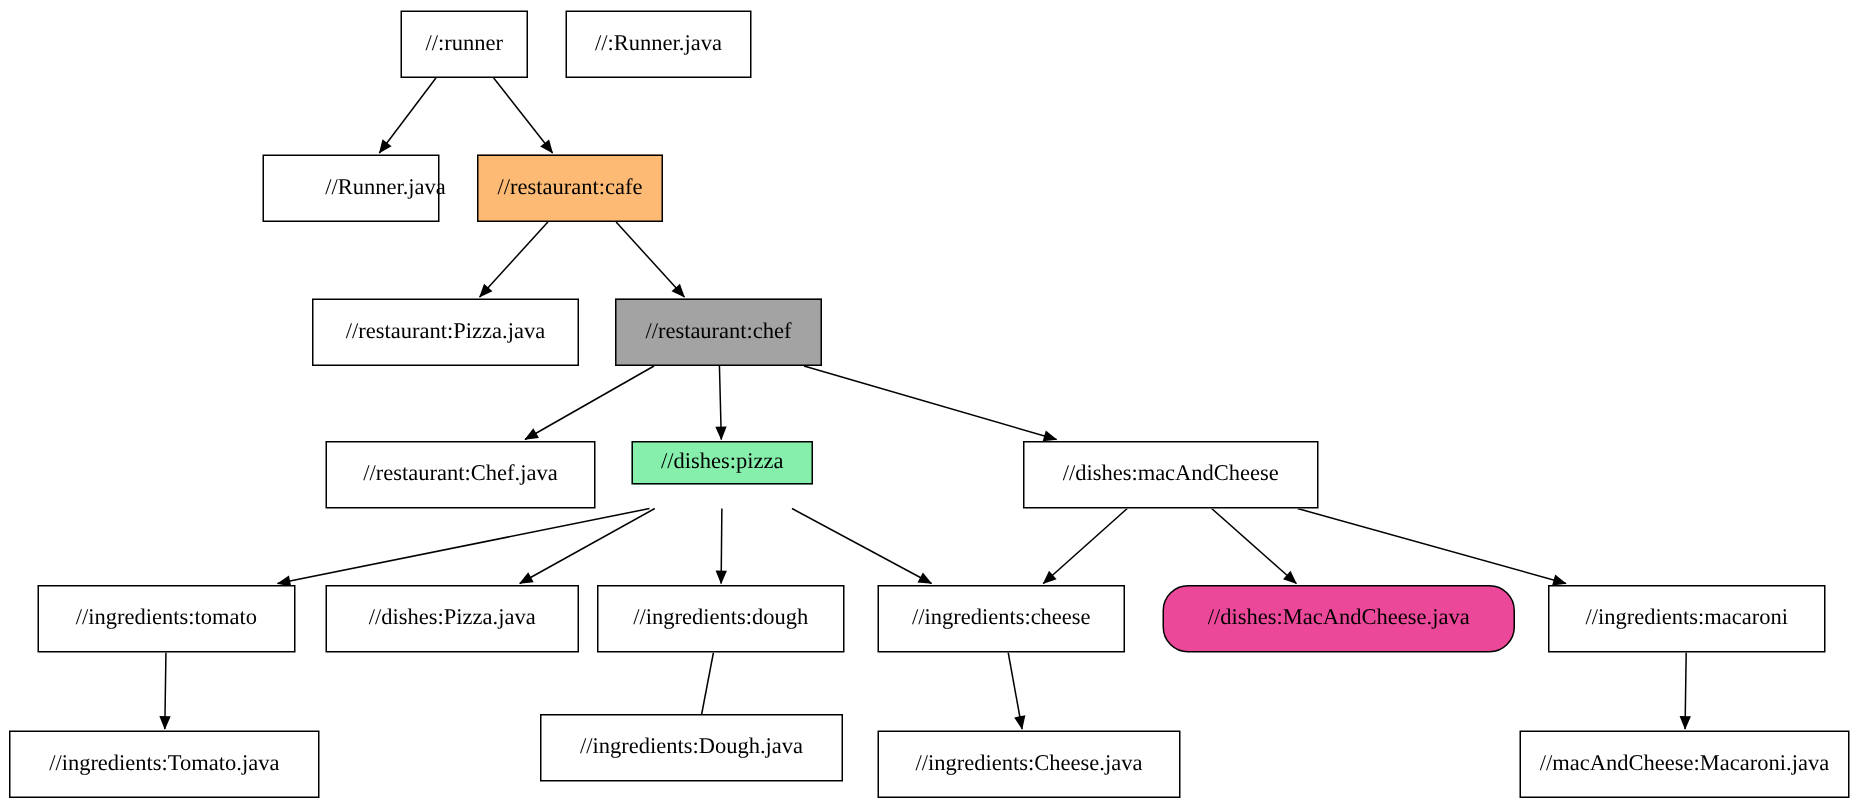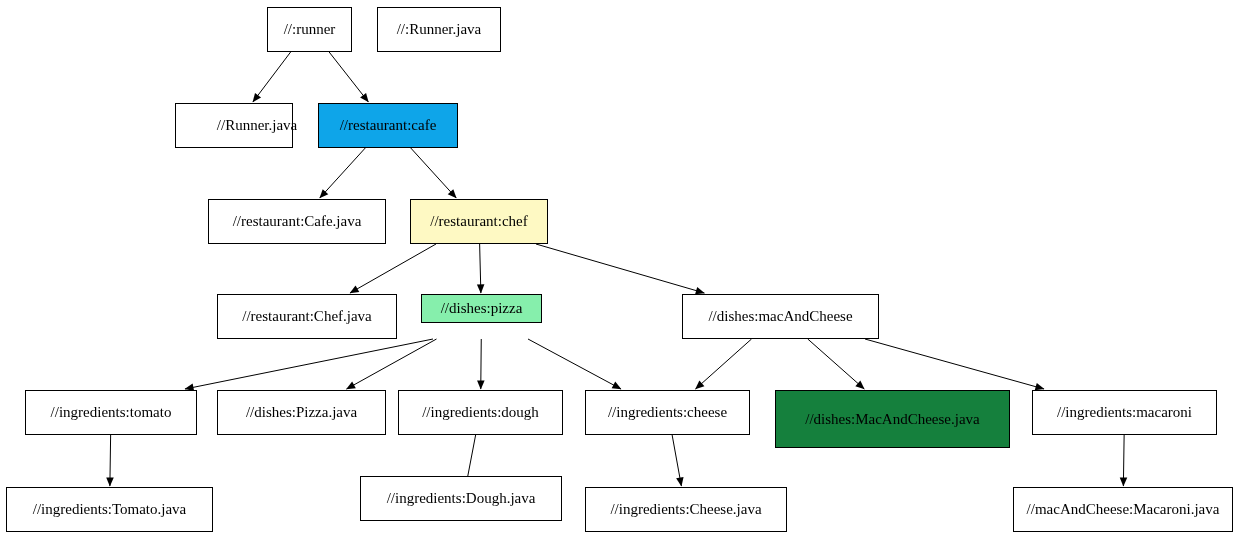--- a/index.html
+++ b/index.html
@@ -75,27 +75,27 @@
   <div id="node-group">
       <div class="node" style="left: 267px; top: 7px; width: 85px; height: 45px; border-color: rgb(0, 0, 0); background: rgb(255, 255, 255); color: rgb(0, 0, 0);">
         <span>//:runner</span>
       </div>
       <div class="node" style="left: 377px; top: 7px; width: 124px; height: 45px; border-color: rgb(0, 0, 0); background: rgb(255, 255, 255); color: rgb(0, 0, 0);">
         <span>//:Runner.java</span>
       </div>
       <div class="node" style="left: 175px; top: 103px; width: 118px; height: 45px; border-color: rgb(0, 0, 0); background: rgb(255, 255, 255); color: rgb(0, 0, 0); padding-left: 46px;">
         <span>//Runner.java</span>
       </div>
-      <div class="node" style="left: 318px; top: 103px; width: 140px; height: 45px; border-color: rgb(0, 0, 0); background: #0ea5e9; color: rgb(0, 0, 0);">
+      <div class="node" style="left: 318px; top: 103px; width: 124px; height: 45px; border-color: rgb(0, 0, 0); background: #fdba74; color: rgb(0, 0, 0);">
         <span>//restaurant:cafe</span>
       </div>
       <div class="node" style="left: 208px; top: 199px; width: 178px; height: 45px; border-color: rgb(0, 0, 0); background: rgb(255, 255, 255); color: rgb(0, 0, 0);">
-        <span>//restaurant:Cafe.java</span>
+        <span>//restaurant:Pizza.java</span>
       </div>
-      <div class="node" style="left: 410px; top: 199px; width: 138px; height: 45px; border-color: rgb(0, 0, 0); background: #fef9c3; color: rgb(0, 0, 0);">
+      <div class="node" style="left: 410px; top: 199px; width: 138px; height: 45px; border-color: rgb(0, 0, 0); background: #a3a3a3; color: rgb(0, 0, 0);">
         <span>//restaurant:chef</span>
       </div>
       <div class="node" style="left: 217px; top: 294px; width: 180px; height: 45px; border-color: rgb(0, 0, 0); background: rgb(255, 255, 255); color: rgb(0, 0, 0);">
         <span>//restaurant:Chef.java</span>
       </div>
       <div class="node" style="left: 421px; top: 294px; width: 121px; height: 29px; border-color: rgb(0, 0, 0); background: #86efac; color: rgb(0, 0, 0);">
         <span>//dishes:pizza</span>
       </div>
       <div class="node" style="left: 682px; top: 294px; width: 197px; height: 45px; border-color: rgb(0, 0, 0); background: rgb(255, 255, 255); color: rgb(0, 0, 0);">
         <span>//dishes:macAndCheese</span>
@@ -105,21 +105,21 @@
       </div>
       <div class="node" style="left: 217px; top: 390px; width: 169px; height: 45px; border-color: rgb(0, 0, 0); background: rgb(255, 255, 255); color: rgb(0, 0, 0);">
         <span>//dishes:Pizza.java</span>
       </div>
       <div class="node" style="left: 398px; top: 390px; width: 165px; height: 45px; border-color: rgb(0, 0, 0); background: rgb(255, 255, 255); color: rgb(0, 0, 0);">
         <span>//ingredients:dough</span>
       </div>
       <div class="node" style="left: 585px; top: 390px; width: 165px; height: 45px; border-color: rgb(0, 0, 0); background: rgb(255, 255, 255); color: rgb(0, 0, 0);">
         <span>//ingredients:cheese</span>
       </div>
-      <div class="node" style="left: 775px; top: 390px; width: 235px; height: 58px; border-color: rgb(0, 0, 0); background: #15803d; color: rgb(0, 0, 0);">
+      <div class="node" style="left: 775px; top: 390px; width: 235px; height: 45px; border-color: rgb(0, 0, 0); background: #ec4899; color: rgb(0, 0, 0); border-radius: 17px;">
         <span>//dishes:MacAndCheese.java</span>
       </div>
       <div class="node" style="left: 1032px; top: 390px; width: 185px; height: 45px; border-color: rgb(0, 0, 0); background: rgb(255, 255, 255); color: rgb(0, 0, 0);">
         <span>//ingredients:macaroni</span>
       </div>
       <div class="node" style="left: 6px; top: 487px; width: 207px; height: 45px; border-color: rgb(0, 0, 0); background: rgb(255, 255, 255); color: rgb(0, 0, 0);">
         <span>//ingredients:Tomato.java</span>
       </div>
       <div class="node" style="left: 360px; top: 476px; width: 202px; height: 45px; border-color: rgb(0, 0, 0); background: rgb(255, 255, 255); color: rgb(0, 0, 0);">
         <span>//ingredients:Dough.java</span>

